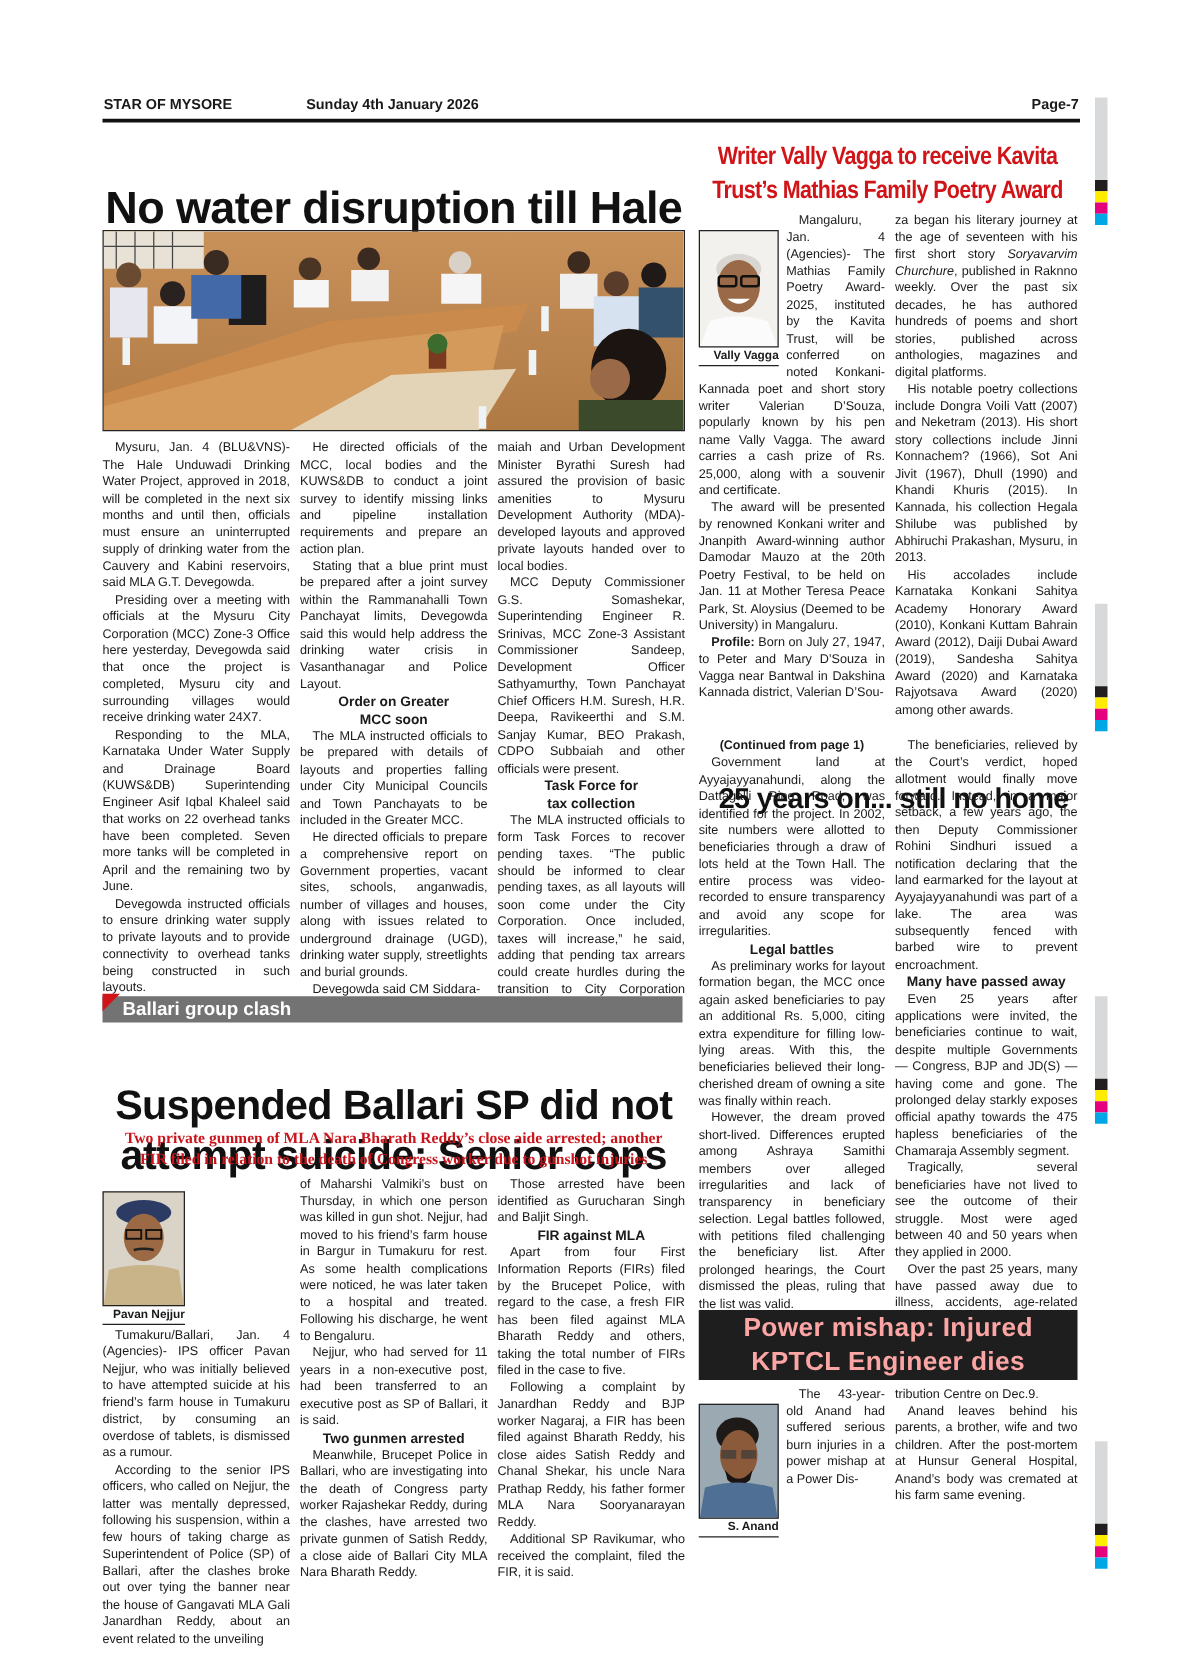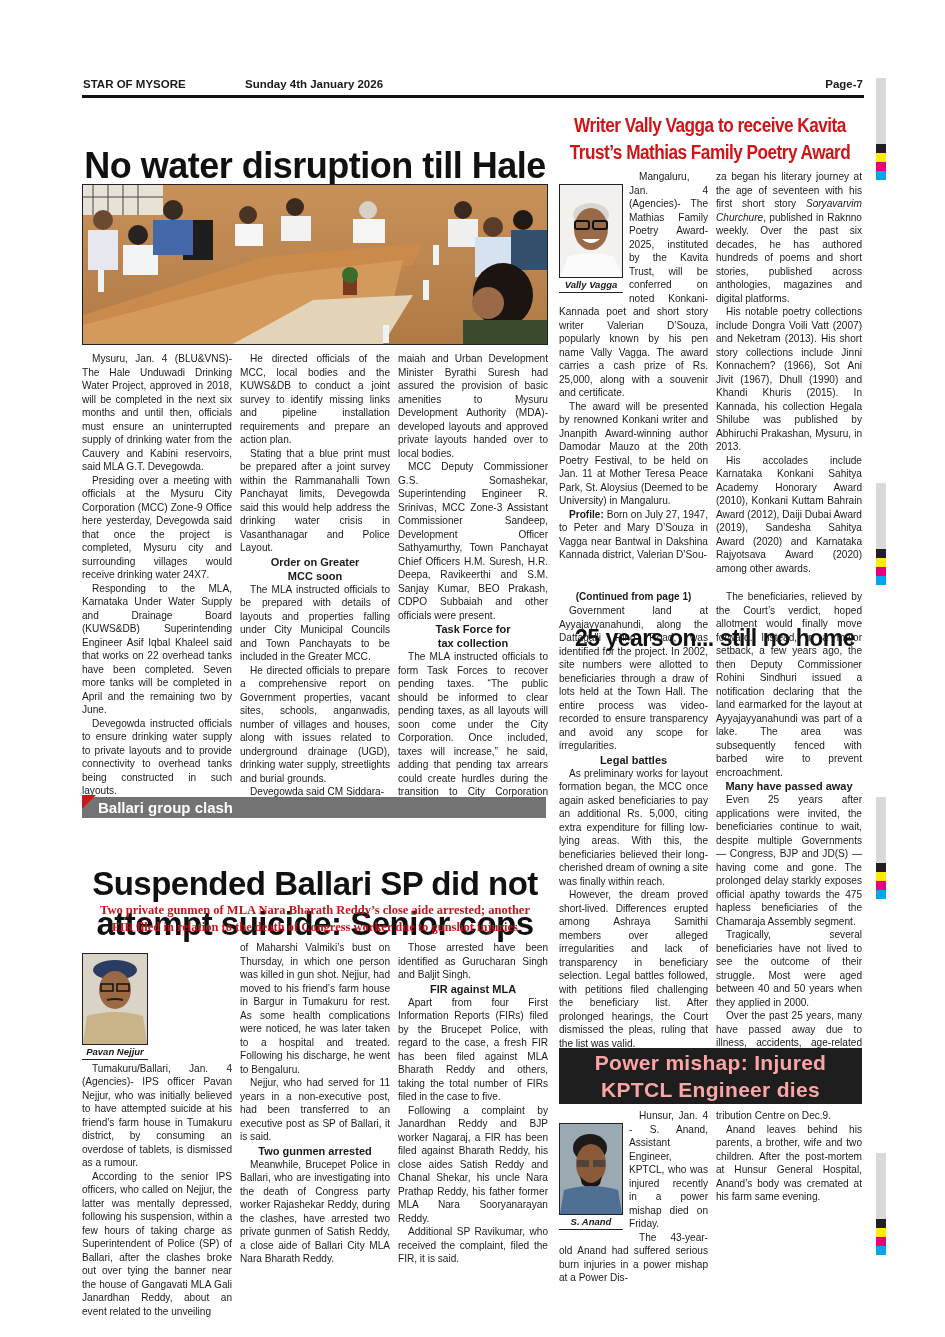--- a/index.html
+++ b/index.html
@@ -10,21 +10,21 @@
   .masthead .date { position:absolute; left:162px; top:0; }
   .masthead .page { position:absolute; right:0; top:0; }
   .rule { left:82px; top:95px; width:782px; height:3px; background:#111; }
   .col { position:absolute; font-size:10.1px; line-height:13.5px; text-align:justify; }
   .col p { margin:0; text-indent:10px; }
   .col p.noindent { text-indent:0; }
   .sub { text-align:center; font-weight:bold; font-size:11px; line-height:14px; margin:0; text-indent:0 !important; }
   .h1 { font-weight:bold; color:#111; text-align:center; letter-spacing:-0.5px;margin-top:43px; }
   .h-red { color:#d01418; font-family:"Liberation Sans", sans-serif; font-weight:bold; text-align:center; letter-spacing:-0.6px; transform:scaleX(0.86); transform-origin:center; }
   .photo { position:absolute; border:1px solid #222; overflow:hidden; }
-  .caption { font-style:italic; font-weight:bold; font-size:9.5px; text-align:center; border-bottom:1px solid #222; }
+  .caption { font-weight:bold; font-size:9.5px; text-align:right; border-bottom:1px solid #222; }
   .crop-bar { position:absolute; left:876px; width:10px; }
   .crop-gray { background:#d8d9db; }
   .sw { position:absolute; left:876px; width:10px; height:9px; }
   .float-l { float:left; margin:0 6px 2px 0; }
 </style>
 </head>
 <body>
 
 <div class="abs masthead">
   <span class="pub">STAR OF MYSORE</span>
@@ -111,21 +111,21 @@
           <rect x="340" y="95" width="6" height="20"></rect>
           <rect x="350" y="60" width="6" height="20"></rect>
         </g>
       <rect x="260" y="90" width="14" height="20" fill="#7a3a20"></rect>
       <circle cx="267" cy="90" r="8" fill="#3c6b2e"></circle>
     </svg>
   </div>
 
   <div class="col" style="left:82px;top:352px;width:150px;">
     <p>Mysuru, Jan. 4 (BLU&amp;VNS)- The Hale Unduwadi Drinking Water Project, approved in 2018, will be completed in the next six months and until then, officials must ensure an uninterrupted supply of drinking water from the Cauvery and Kabini reservoirs, said MLA G.T. Devegowda.</p>
-    <p>Presiding over a meeting with officials at the Mysuru City Corporation (MCC) Zone-9 Office here yesterday, Devegowda said that once the project is completed, Mysuru city and surrounding villages would receive drinking water 24X7.</p>
+    <p>Presiding over a meeting with officials at the Mysuru City Corporation (MCC) Zone-3 Office here yesterday, Devegowda said that once the project is completed, Mysuru city and surrounding villages would receive drinking water 24X7.</p>
     <p>Responding to the MLA, Karnataka Under Water Supply and Drainage Board (KUWS&amp;DB) Superintending Engineer Asif Iqbal Khaleel said that works on 22 overhead tanks have been completed. Seven more tanks will be completed in April and the remaining two by June.</p>
     <p>Devegowda instructed officials to ensure drinking water supply to private layouts and to provide connectivity to overhead tanks being constructed in such layouts.</p>
   </div>
   <div class="col" style="left:240px;top:352px;width:150px;">
     <p>He directed officials of the MCC, local bodies and the KUWS&amp;DB to conduct a joint survey to identify missing links and pipeline installation requirements and prepare an action plan.</p>
     <p>Stating that a blue print must be prepared after a joint survey within the Rammanahalli Town Panchayat limits, Devegowda said this would help address the drinking water crisis in Vasanthanagar and Police Layout.</p>
     <p class="sub">Order on Greater</p>
     <p class="sub">MCC soon</p>
     <p>The MLA instructed officials to be prepared with details of layouts and properties falling under City Municipal Councils and Town Panchayats to be included in the Greater MCC.</p>
     <p>He directed officials to prepare a comprehensive report on Government properties, vacant sites, schools, anganwadis, number of villages and houses, along with issues related to underground drainage (UGD), drinking water supply, streetlights and burial grounds.</p>
@@ -243,20 +243,19 @@
           <ellipse cx="30" cy="24" rx="17" ry="14" fill="#1e1a18"></ellipse>
           <ellipse cx="31" cy="40" rx="15" ry="20" fill="#8b5a3a"></ellipse>
           <rect x="17" y="36" width="12" height="7" fill="#3a3a3a" opacity="0.7"></rect>
           <rect x="33" y="36" width="12" height="7" fill="#3a3a3a" opacity="0.7"></rect>
           <path d="M20 52 Q31 66 42 52 L40 60 Q31 68 22 60 Z" fill="#1a1512"></path>
           <path d="M0 90 L4 66 Q31 58 58 66 L62 90 Z" fill="#4f6f94"></path>
         </svg>
       </div>
       <div class="caption">S. Anand</div>
     </div>
-    <p>Hunsur, Jan. 4 - S. Anand, Assistant Engineer, KPTCL, who was injured recently in a power mishap died on Friday.</p>
     <p>The 43-year-old Anand had suffered serious burn injuries in a power mishap at a Power Dis-</p>
   </div>
   <div class="col" style="left:716px;top:1109px;width:146px;">
     <p class="noindent">tribution Centre on Dec.9.</p>
     <p>Anand leaves behind his parents, a brother, wife and two children. After the post-mortem at Hunsur General Hospital, Anand’s body was cremated at his farm same evening.</p>
   </div>
 </div>
 
 </body></html>

